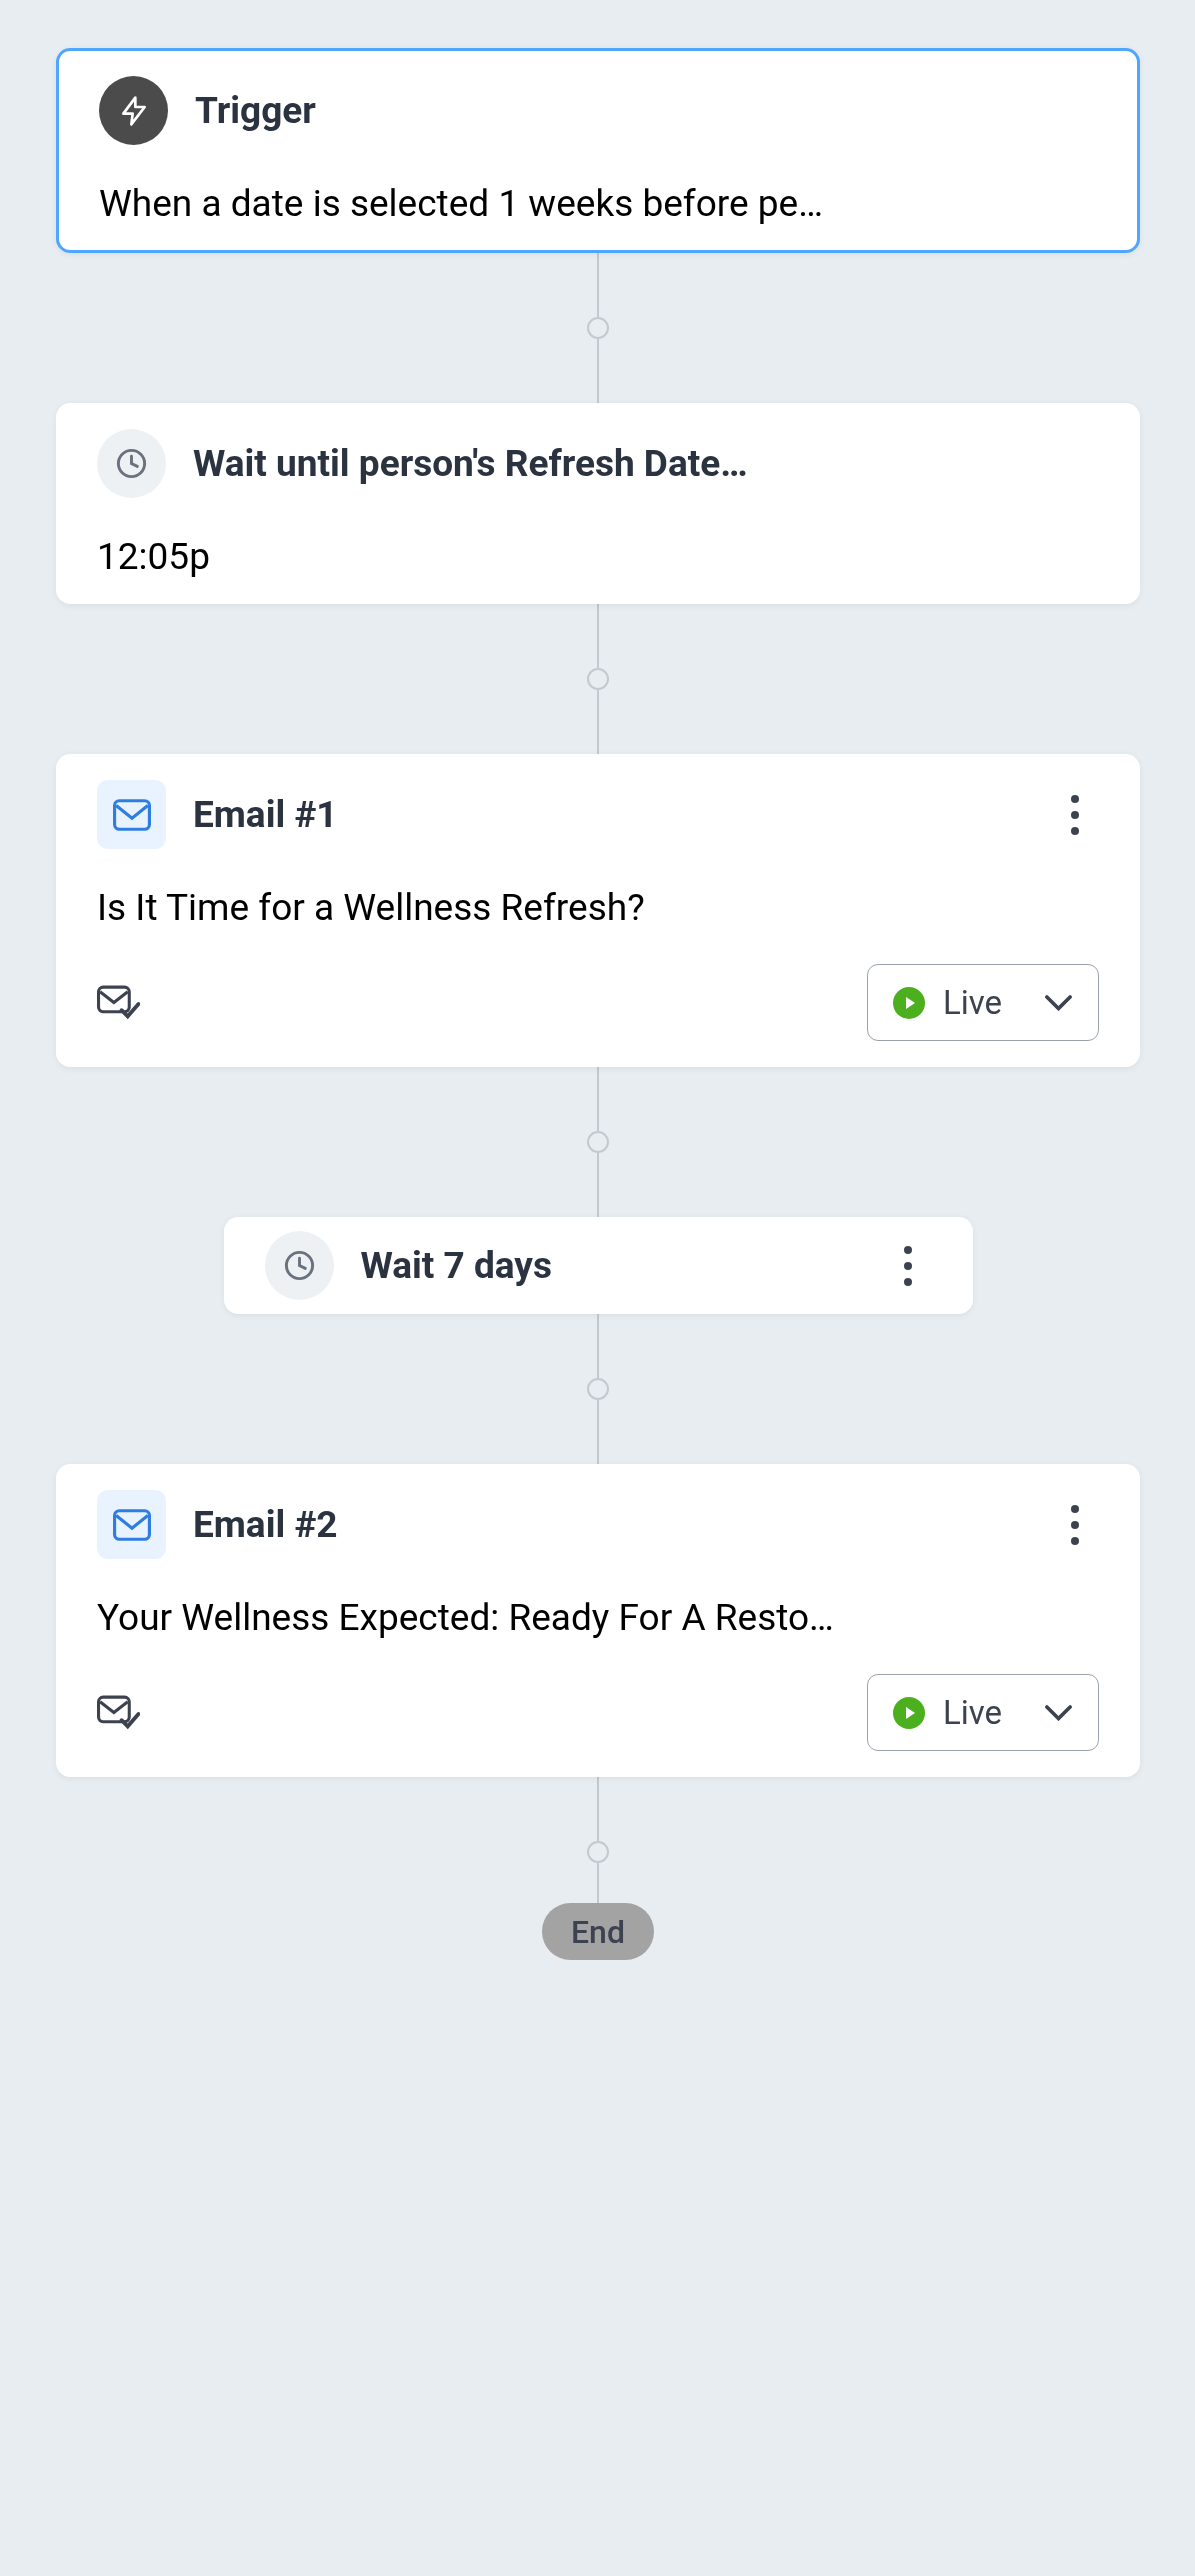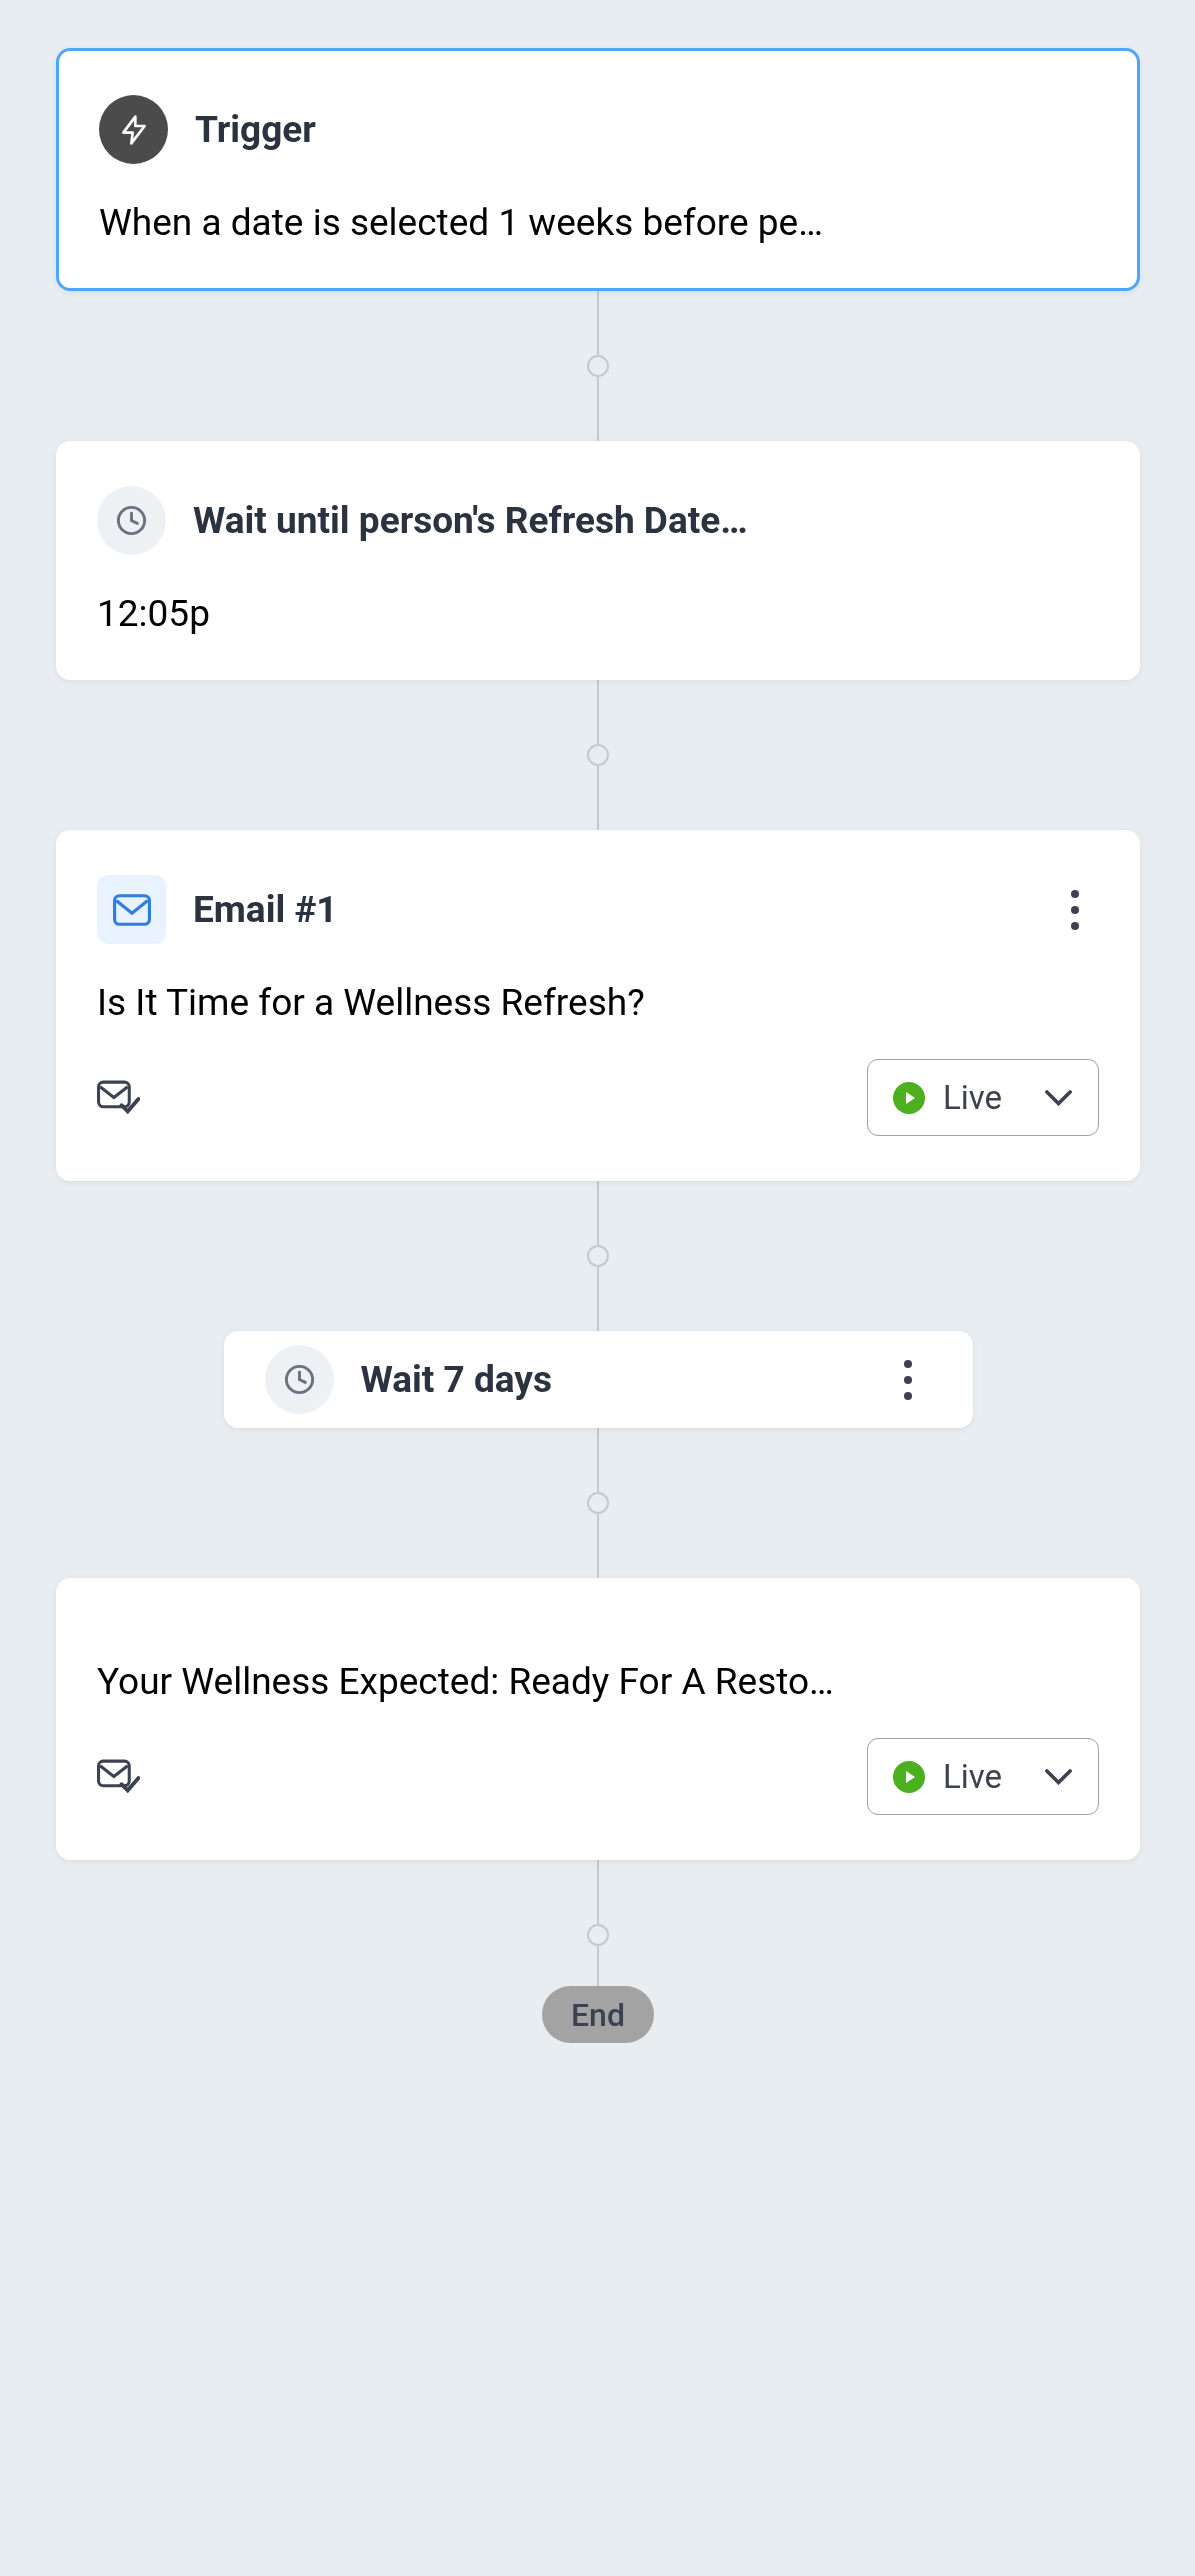--- a/index.html
+++ b/index.html
@@ -16,21 +16,21 @@
     padding: 48px 48px 96px;
     display: flex;
     flex-direction: column;
     align-items: center;
   }
   .card {
     background: #ffffff;
     border-radius: 14.3px;
     box-shadow: 0 1.6px 6.4px rgba(0,0,0,0.06);
     border: 1.6px solid transparent;
-    padding: 44px 40px;
+    padding: 25px 40px;
     width: 1084px;
     position: relative;
   }
   .card.selected {
     border: 3.2px solid #4ea6ff;
   }
   .card-header {
     display: flex;
     align-items: center;
     gap: 27px;
@@ -266,20 +266,34 @@
     </div>
   </div>
 
   <div class="connector">
     <div class="vline"></div>
     <div class="dot-open"></div>
     <div class="vline"></div>
   </div>
 
   <div class="card">
+    <div class="card-header">
+      <div class="icon-mail-bg">
+        <svg width="38" height="32" viewBox="0 0 24 20" fill="none">
+          <rect x="1" y="1" width="22" height="18" rx="3" stroke="#2f7de1" stroke-width="2"></rect>
+          <path d="M2 4 L12 12 L22 4" stroke="#2f7de1" stroke-width="2" fill="none"></path>
+        </svg>
+      </div>
+      <div class="card-title">Email #2</div>
+      <div class="menu-dots">
+        <span></span>
+          <span></span>
+          <span></span>
+      </div>
+    </div>
     <div class="card-body">Your Wellness Expected: Ready For A Resto…</div>
     <div class="card-row-bottom">
       <div class="delivered-icon">
         <svg width="43" height="37" viewBox="0 0 28 24" fill="none">
           <rect x="1" y="2" width="20" height="16" rx="3" stroke="#3c424f" stroke-width="2"></rect>
           <path d="M2 5 L11 12 L20 5" stroke="#3c424f" stroke-width="2" fill="none"></path>
           <path d="M16 17 L20 21 L27 13" stroke="#3c424f" stroke-width="2.5" fill="none" stroke-linecap="round"></path>
         </svg>
       </div>
       <div class="status-pill">

